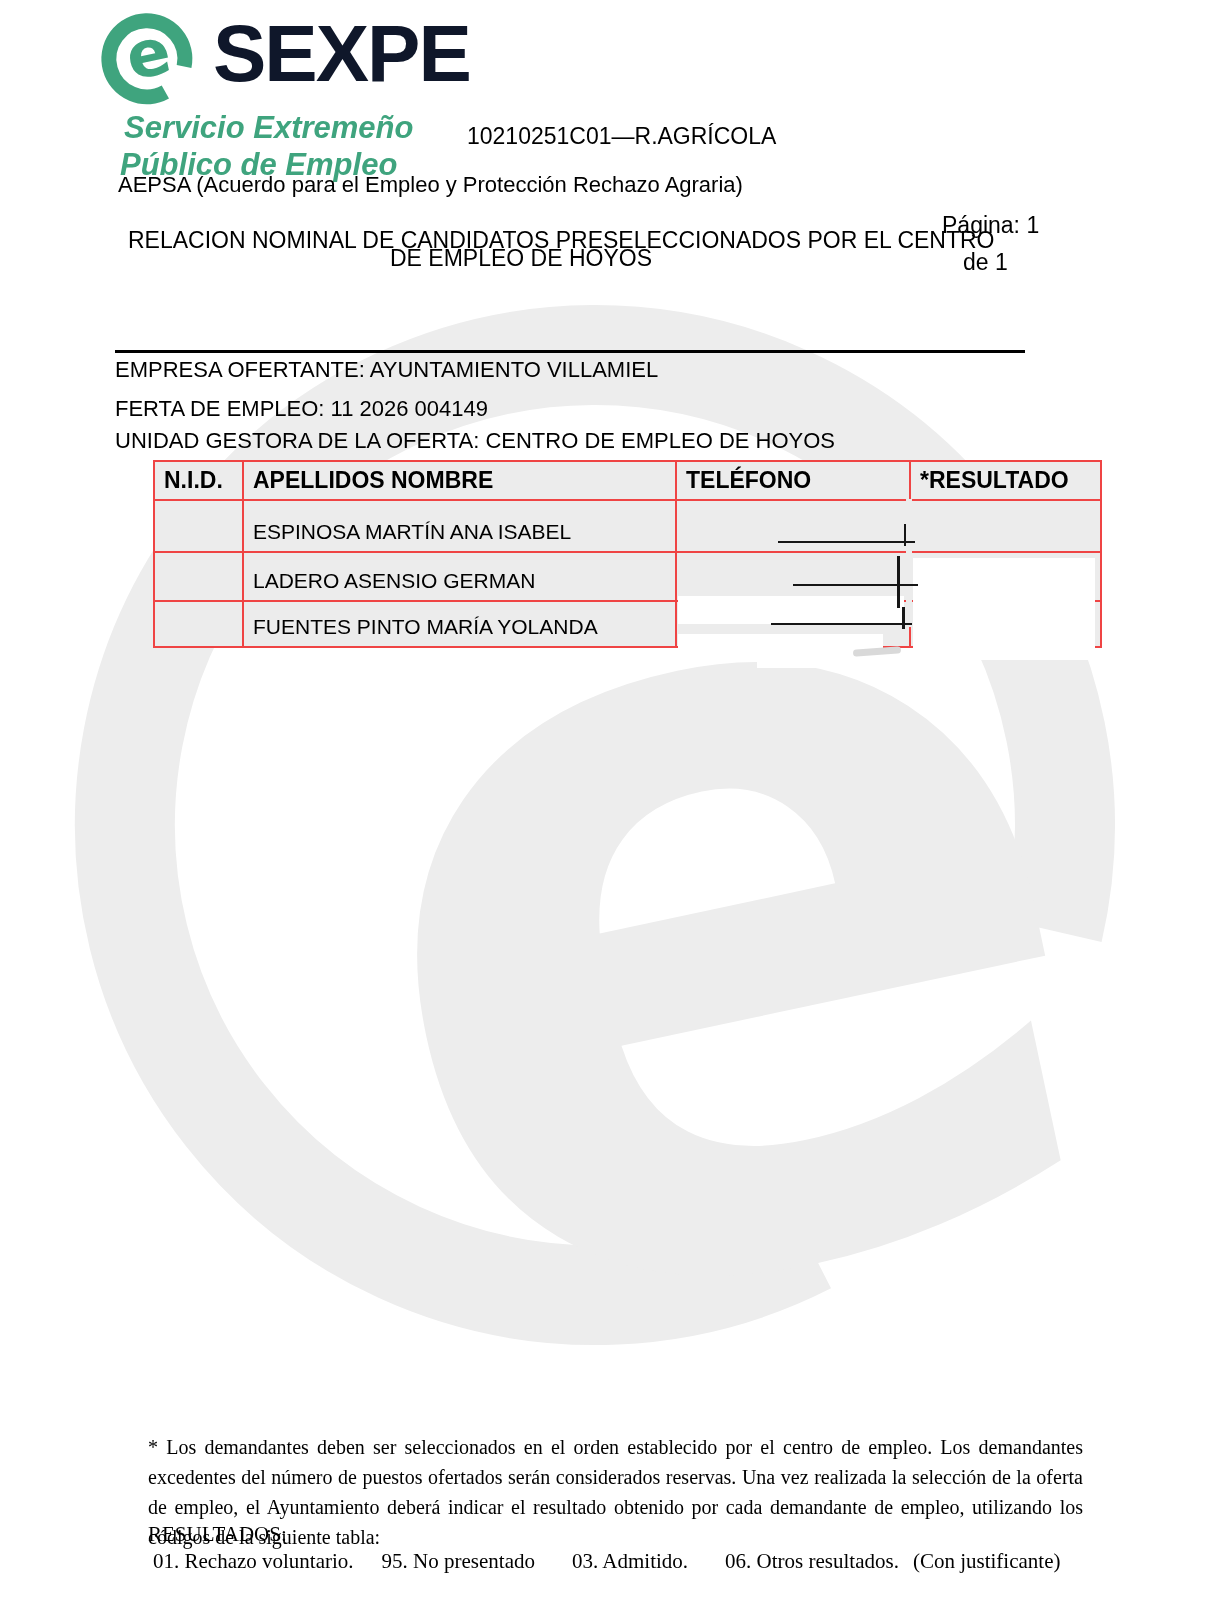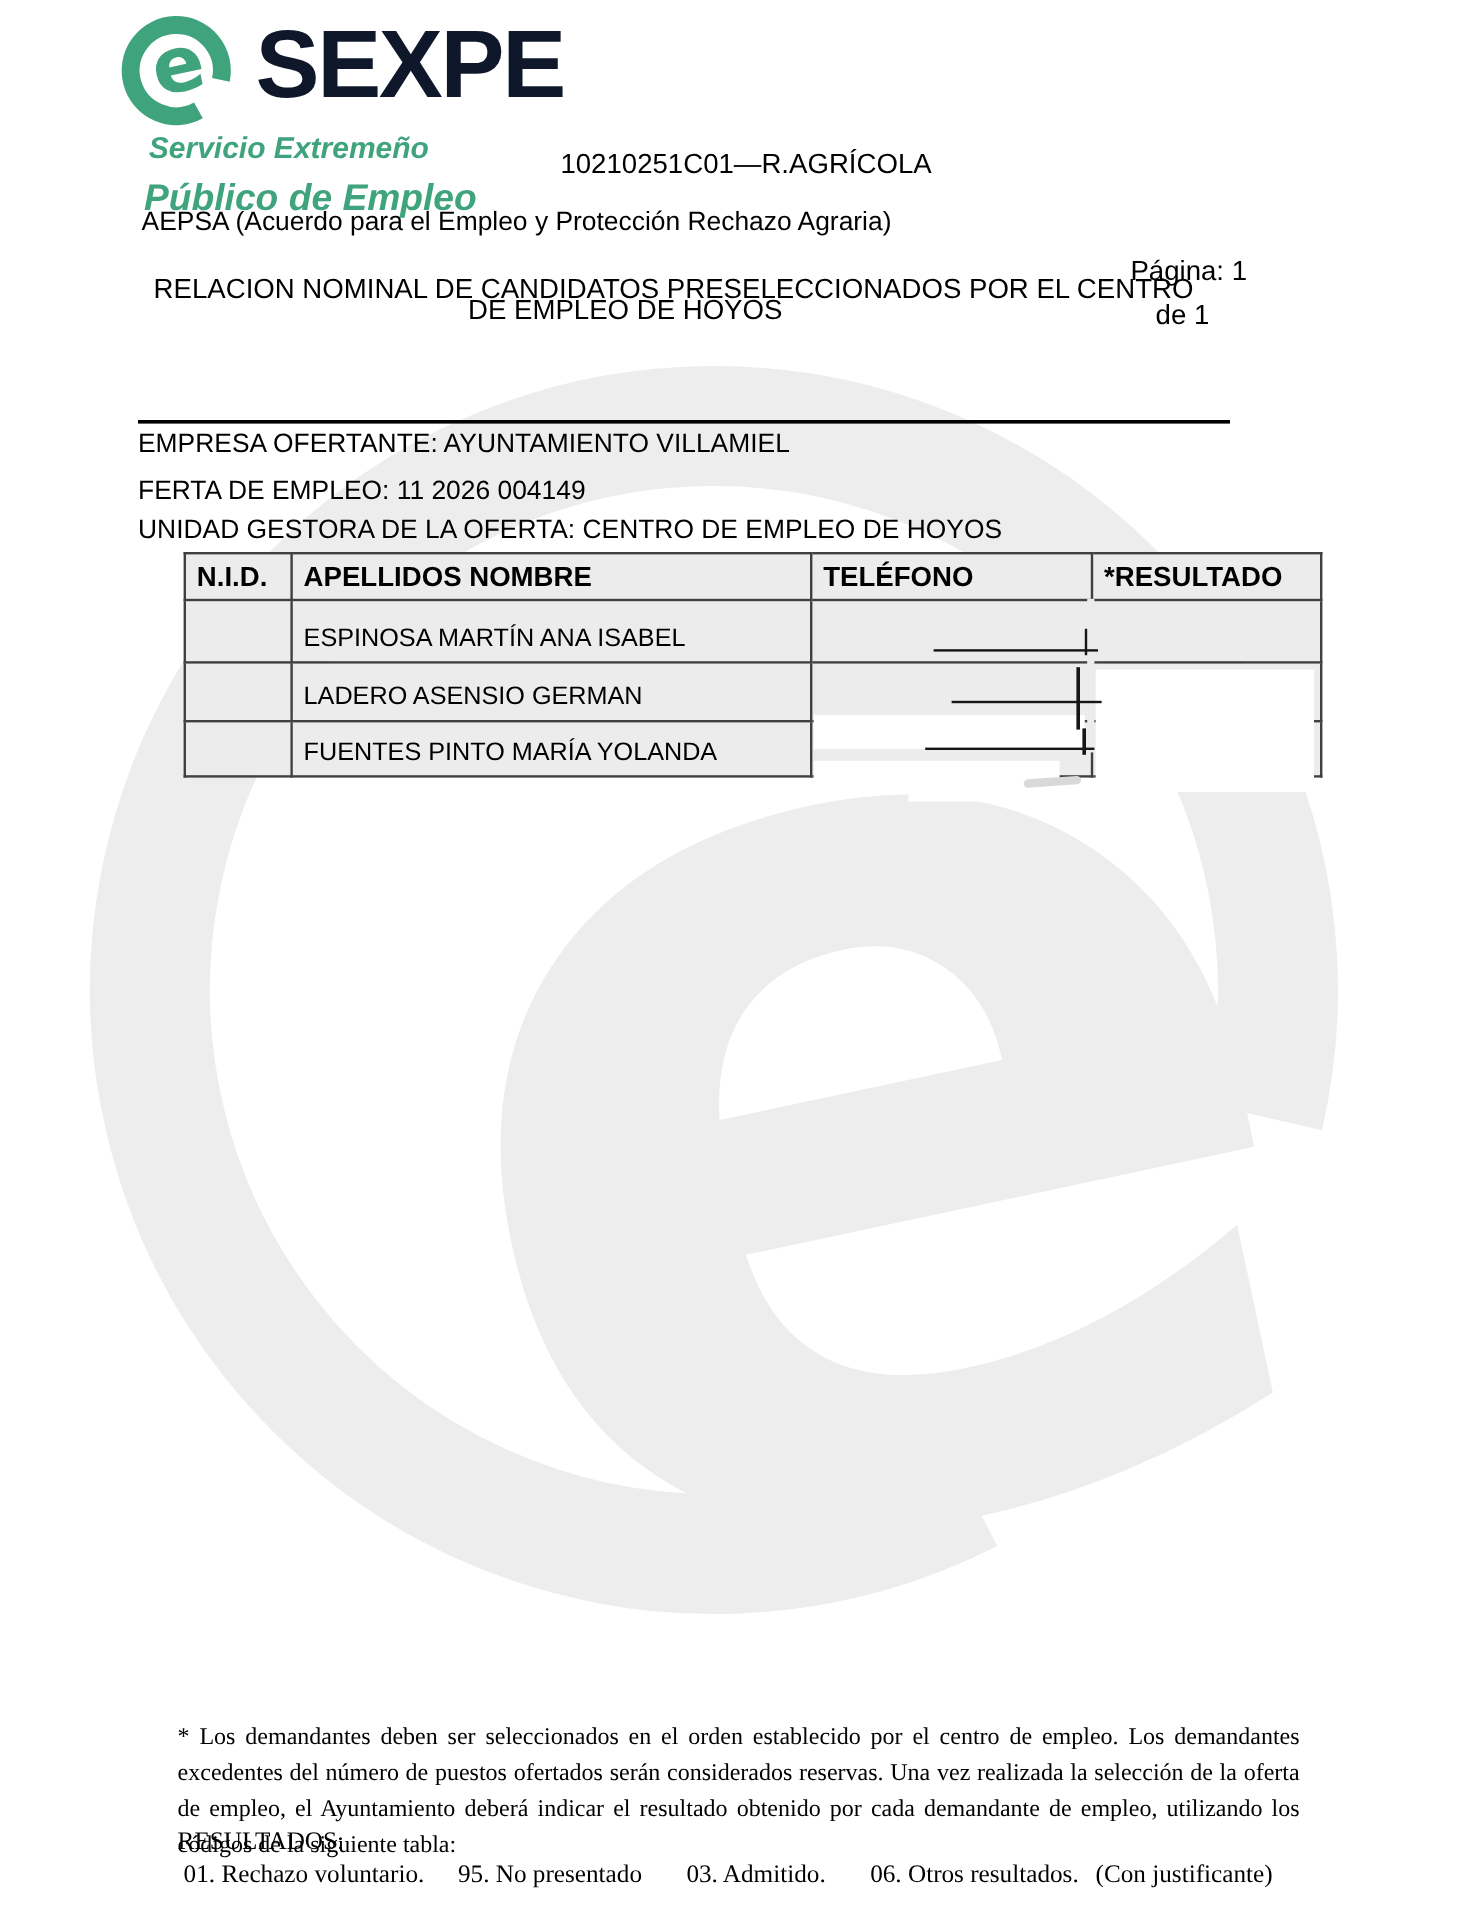--- a/index.html
+++ b/index.html
@@ -13,40 +13,40 @@
   }
   .abs{position:absolute;}
   
   #watermark{position:absolute;left:0;top:0;z-index:0;}
   
   .brand-word{
     left:213px;top:8px;
     font-size:80px;font-weight:bold;letter-spacing:-2px;
     z-index:2;
   }
-  .brand-sub1{left:124px;top:110px;font-size:25px;font-weight:bold;font-style:italic;letter-spacing:0px;z-index:2;}
+  .brand-sub1{left:124px;top:110px;font-size:31px;font-weight:bold;font-style:italic;letter-spacing:0px;z-index:2;}
   .brand-sub2{left:120px;top:147px;font-size:31px;font-weight:bold;font-style:italic;z-index:2;}
   .ref-code{left:467px;top:123px;font-size:23px;z-index:3;}
   .aepsa{left:118px;top:172px;font-size:22px;z-index:3;}
   .title1{left:128px;top:211px;font-size:23px;z-index:2;margin-top:16px;}
   .page-lbl{left:942px;top:212px;font-size:23px;z-index:2;}
   .title2{left:390px;top:245px;font-size:23px;z-index:2;}
   .page-lbl2{left:963px;top:249px;font-size:23px;z-index:2;}
   .rule{left:115px;top:350px;width:910px;height:3px;background:#000;z-index:2;}
   .empresa{left:115px;top:357px;font-size:22px;z-index:2;}
   .oferta{left:115px;top:396px;font-size:22px;z-index:2;}
   .unidad{left:115px;top:428px;font-size:22px;z-index:2;}
   
   table.cand{
     position:absolute;left:153px;top:460px;z-index:2;
     border-collapse:collapse;table-layout:fixed;
     width:947px;
   }
   table.cand td,table.cand th{
-    border:2px solid #404040;
+    border:2px solid #ef4444;
     background:#ececec;
     padding:0 0 0 9px;
     overflow:hidden;white-space:nowrap;
   }
   table.cand th{
     height:37px;font-size:23px;font-weight:bold;text-align:left;vertical-align:middle;
   }
   table.cand td{font-size:21px;vertical-align:bottom;padding-bottom:7px;}
   .col-nid{width:89px;}
   .col-nom{width:433px;}

